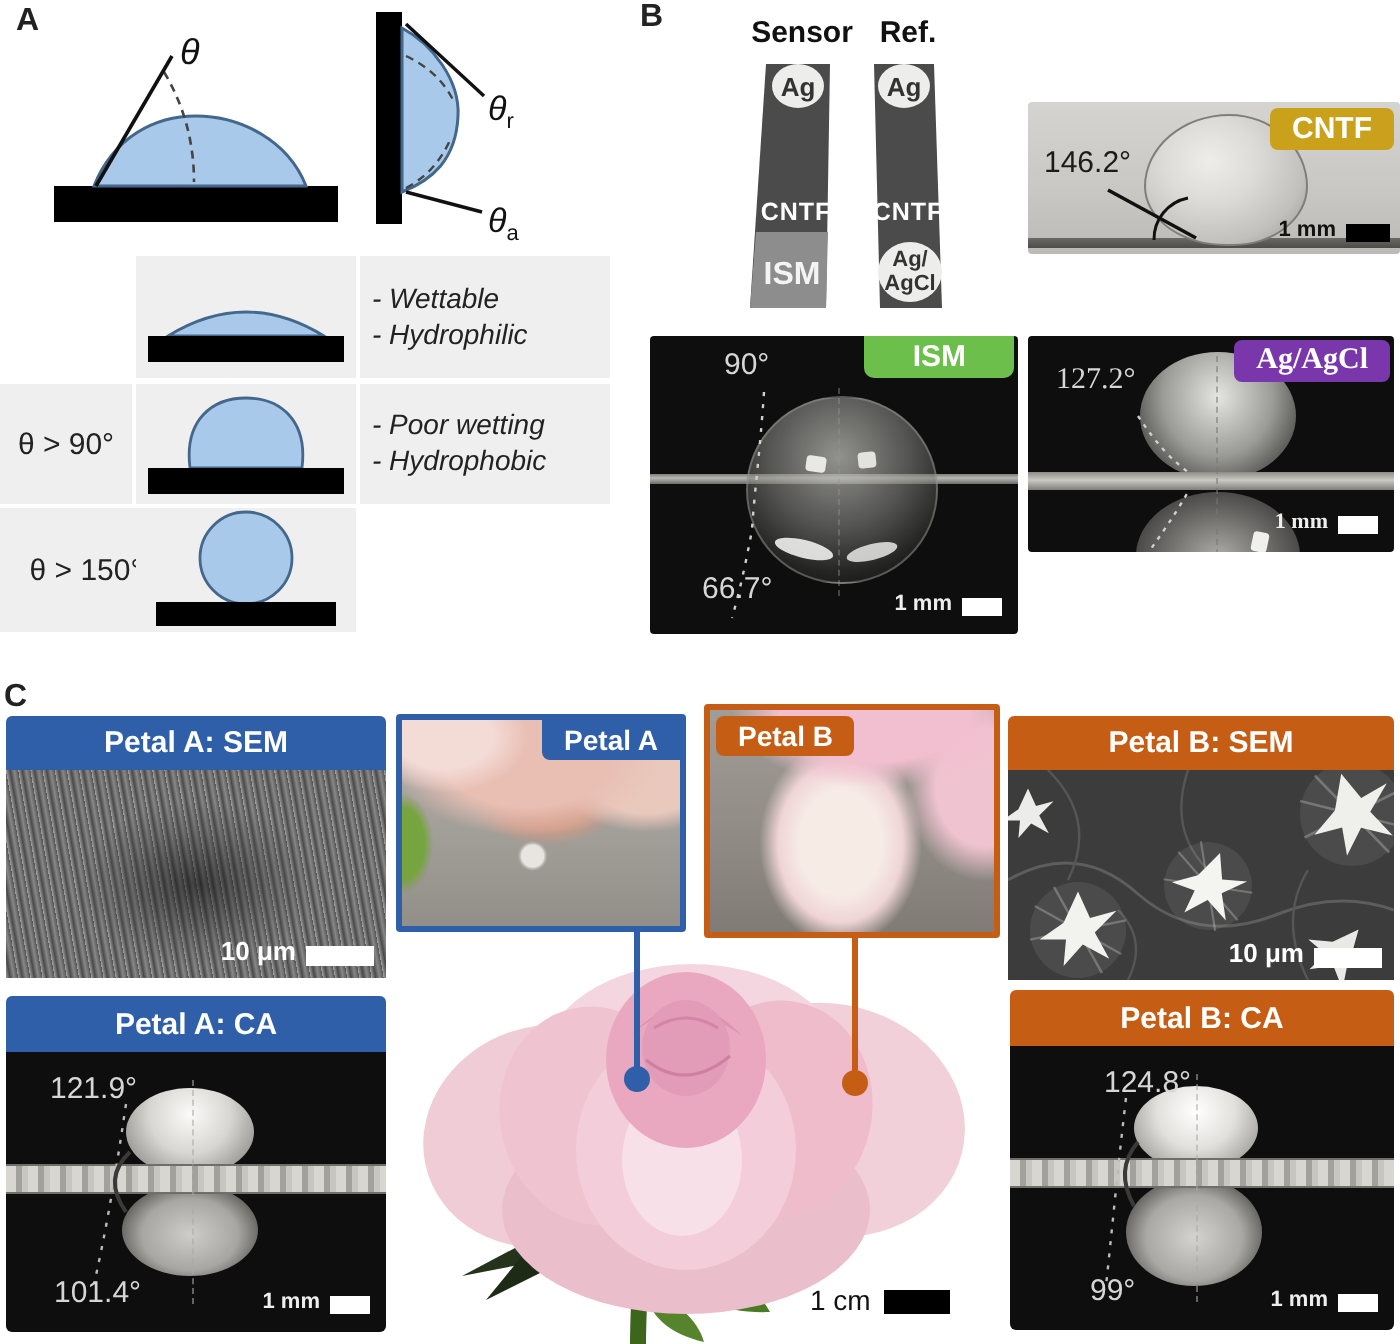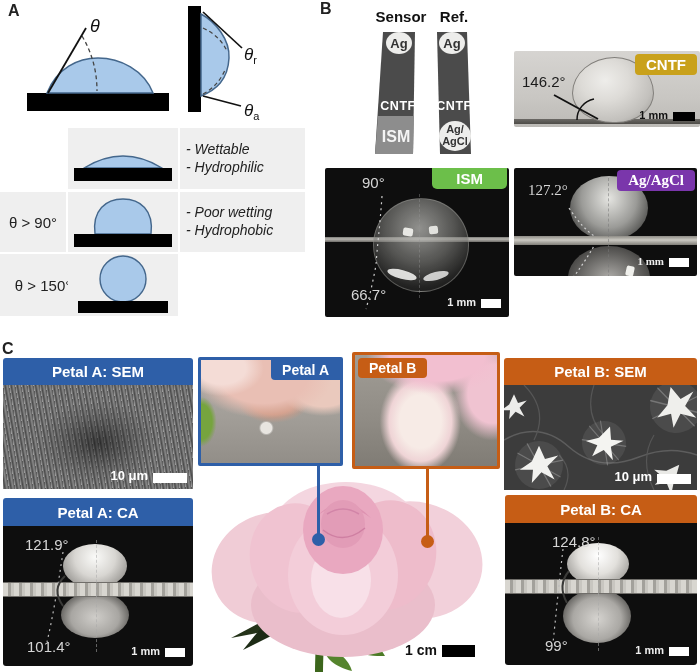--- a/index.html
+++ b/index.html
@@ -262,21 +262,21 @@
     <ellipse cx="95" cy="88" rx="48" ry="55" fill="#f0c3d1" transform="rotate(-12 95 88)"></ellipse>
     <ellipse cx="185" cy="85" rx="48" ry="55" fill="#eebccb" transform="rotate(12 185 85)"></ellipse>
     <ellipse cx="140" cy="105" rx="55" ry="60" fill="#f3cdd9"></ellipse>
     <ellipse cx="138" cy="110" rx="30" ry="38" fill="#f8e3ea" opacity="0.85"></ellipse>
     <ellipse cx="140" cy="60" rx="40" ry="44" fill="#e9a8c0"></ellipse>
     <path d="M112,48 Q140,18 168,48 Q152,36 140,40 Q126,34 112,48 Z" fill="#de93b1"></path>
     <ellipse cx="140" cy="54" rx="22" ry="24" fill="#e29cb7"></ellipse>
     <path d="M120,60 Q140,76 162,58" stroke="#cf7fa2" stroke-width="1.5" fill="none"></path>
     <path d="M124,44 Q140,34 156,44" stroke="#d285a8" stroke-width="1.5" fill="none"></path>
   </svg>
-  <div class="abs" style="left:405px;top:642px;font-size:14px;font-weight:bold;color:#111;">1 cm</div>
+  <div class="abs" style="left:405px;top:642px;font-size:14px;font-weight:normal;color:#111;">1 cm</div>
   <div class="abs" style="left:442px;top:645px;width:33px;height:12px;background:#000;"></div>
 
   <div class="abs" style="left:3px;top:498px;width:190px;height:168px;">
     <div class="hdr" style="height:28px;background:#2e5fa8;">Petal A: CA</div>
     <div class="photo" style="left:0;top:28px;width:190px;height:140px;border-radius:0 0 3px 3px;">
       <div class="lobe" style="left:60px;top:18px;width:64px;height:44px;background:radial-gradient(ellipse at 50% 30%, #fafaf8 0%, #d8d6d2 45%, #9a9894 80%, rgba(120,118,114,0.6));"></div>
       <div class="lobe" style="left:58px;top:66px;width:68px;height:46px;background:radial-gradient(ellipse at 50% 55%, #cfcdc9 0%, #a8a6a2 50%, rgba(90,88,84,0.7) 85%);"></div>
       <div class="fiber" style="top:56px;height:13px;background:repeating-linear-gradient(90deg,#d8d6d0 0 5px,#a3a19b 5px 8px,#c8c6c0 8px 11px);border-top:1px solid #706e6a;border-bottom:1px solid #706e6a;"></div>
       <div class="vdash" style="left:93px;top:14px;height:112px;"></div>
       <svg class="abs" style="left:0;top:0" width="190" height="140">

